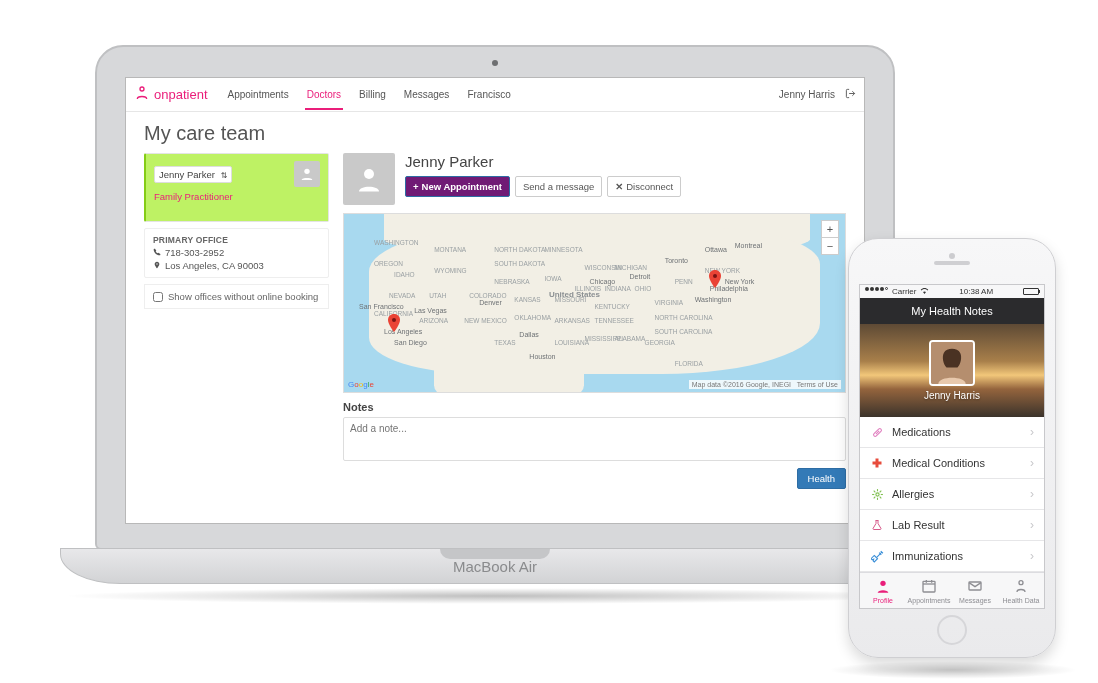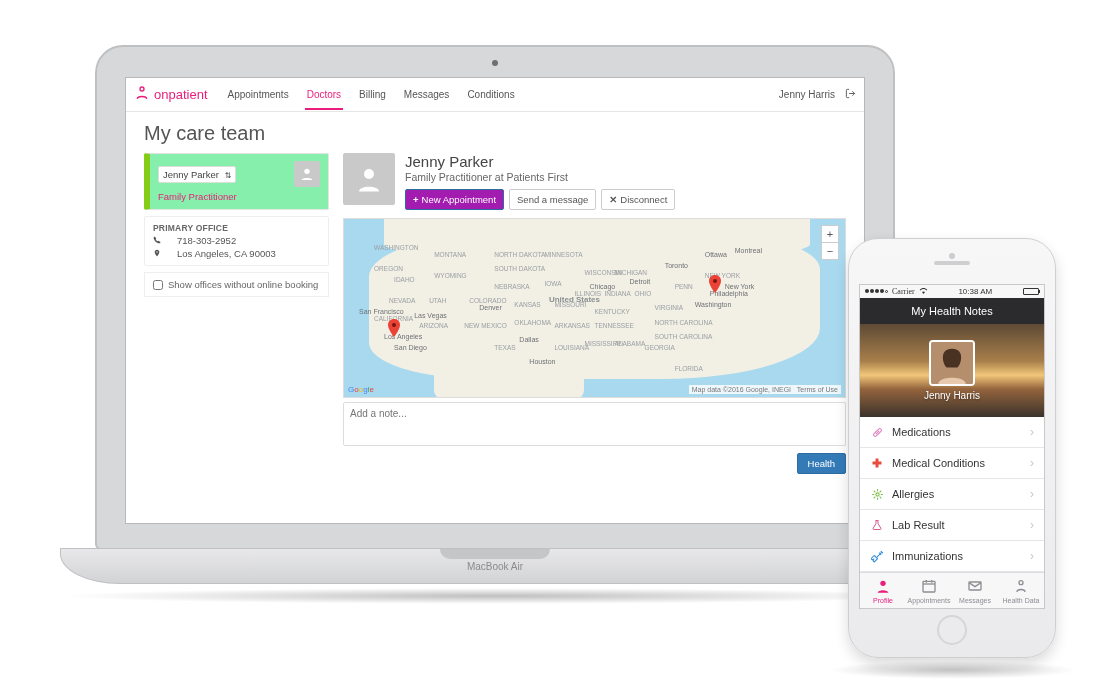--- a/index.html
+++ b/index.html
@@ -53,21 +53,21 @@
     position: relative;
     text-align: center;
   }
   .laptop-notch {
     position: absolute; top: 0; left: 50%; transform: translateX(-50%);
     width: 110px; height: 10px;
     background: #c5c6c8;
     border-radius: 0 0 10px 10px;
   }
   .laptop-brand {
-    font-size: 10px; color: #8a8b8d;
+    font-size: 15px; color: #8a8b8d;
     line-height: 36px;
   }
   .laptop-shadow {
     width: 870px; height: 16px;
     margin-top: 4px;
     background: radial-gradient(ellipse at center, rgba(0,0,0,.25), rgba(0,0,0,0) 70%);
   }
 
   
   .topnav {
@@ -86,42 +86,42 @@
 
   .page { padding: 10px 18px; display: flex; flex-direction: column; gap: 8px; }
   .page-title { font-size: 20px; font-weight: 300; color: #555; }
 
   .content-row { display: flex; gap: 14px; }
   .sidebar { width: 185px; }
   .card {
     border: 1px solid #e4e4e4; border-radius: 2px;
     padding: 7px 8px; background: #fff;
   }
-  .card.selected { border-left: 6px solid #84cc16; background: #86efac; }
+  .card.selected { border-left: 2px solid #84cc16; background: #bef264; }
   .provider-head { display:flex; align-items:center; gap:6px; margin-bottom:4px; }
   .provider-dd { font-size: 9.5px; color:#444; border:1px solid #ddd; border-radius:2px; padding:2px 4px; background:#fff; }
   .avatar-sm {
     margin-left:auto; width:26px; height:26px; background:#c9c9c9;
     border-radius:2px; display:flex; align-items:center; justify-content:center; color:#fff;
   }
-  .role-line { font-size: 9.5px; color: #ea1e7a; margin-bottom: 0; }
+  .role-line { font-size: 9.5px; color: #ea1e7a; margin-bottom: 12px; }
   .office-block { margin-top: 6px; padding: 6px 8px; border:1px solid #eee; border-radius:2px; background:#fff;}
   .office-label { font-size: 8.5px; font-weight: 600; color:#666; letter-spacing: .2px; }
-  .office-line { font-size: 9.5px; color:#555; display:flex; align-items:center; gap:16px; margin-top:2px;}
+  .office-line { font-size: 9.5px; color:#555; display:flex; align-items:center; gap:4px; margin-top:2px;}
   .checkbox-row { margin-top:6px; padding:6px 8px; border:1px solid #eee; background:#fff; display:flex; align-items:center; gap:5px; font-size:9.5px; color:#666; }
   .checkbox-row input { width:10px; height:10px; }
 
   .main { flex: 1; }
   .doc-header { display:flex; gap:10px; align-items:flex-start; }
   .avatar-lg { width:52px; height:52px; background:#c9c9c9; border-radius:2px; display:flex; align-items:center; justify-content:center; color:#fff; font-size:22px;}
   .doc-name { font-size: 15px; font-weight: 400; color:#444; }
   .doc-sub { font-size: 10.5px; color:#666; margin-top:1px; }
   .btn-row { display:flex; gap:5px; margin-top:6px; }
   .btn { font-size: 9.5px; padding: 4px 7px; border-radius:2px; border:1px solid #ccc; background:#fff; color:#555; cursor:pointer; display:flex; align-items:center; gap:3px;}
-  .btn.primary { background:#a21caf; border-color:#2e6da4; color:#fff; }
+  .btn.primary { background:#701a75; border-color:#2e6da4; color:#fff;font-weight:bold; }
   .btn.primary::before { content:"+"; font-weight:600; }
   .btn .x { font-weight:600; }
 
   .map {
     margin-top:8px; width:100%; height:180px;
     border:1px solid #ddd; position:relative; overflow:hidden;
     background:#a8d9ef;
   }
   .map-land { position:absolute; inset:0; }
   .land-shape {
@@ -175,21 +175,21 @@
     background:#efeff4;
     border:1px solid #c8c8cb;
     display:flex; flex-direction:column;
     overflow:hidden;
     font-size:10px;
   }
   .statusbar {
     height:15px; background:#f7f7f8; display:flex; align-items:center; justify-content:space-between;
     padding:0 5px; font-size:8px; color:#333;
   }
-  .statusbar .sig { display:flex; align-items:center; gap:1px;font-family:Liberation Serif, serif;}
+  .statusbar .sig { display:flex; align-items:flex-start; gap:1px;}
   .dot { width:4px; height:4px; border-radius:50%; background:#333;}
   .dot.empty { background:transparent; border:1px solid #333; width:3px; height:3px;}
   .battery { width:16px; height:7px; border:1px solid #333; border-radius:1px; position:relative;}
   .battery::after{content:""; position:absolute; right:-2px; top:1.5px; width:1.5px; height:3px; background:#333;}
   .battery-fill{ width:70%; height:100%; background:#333;}
   .app-header { background:#2b2b2d; color:#fff; text-align:center; padding:7px 0; font-size:11px; font-weight:500;}
   .hero {
     height:110px;
     background: linear-gradient(180deg,#5e4a35 0%,#a87f4a 40%,#f2c77a 55%,#94643d 70%,#3b332b 100%);
     display:flex; flex-direction:column; align-items:center; justify-content:center;
@@ -238,21 +238,21 @@
                 <path d="M5 21c0-5 14-5 14 0"></path>
               </svg>
           </span>
           <span class="brand-name">onpatient</span>
         </div>
         <div class="nav-tabs">
           <div class="nav-tab">Appointments</div>
           <div class="nav-tab active">Doctors</div>
           <div class="nav-tab">Billing</div>
           <div class="nav-tab">Messages</div>
-          <div class="nav-tab">Conditions</div>
+          <div class="nav-tab">Francisco</div>
         </div>
         <div class="nav-right">
           <span>Jenny Harris</span>
           <span>
             <svg width="11" height="11" viewBox="0 0 24 24" fill="none" stroke="#555" stroke-width="2">
                 <path d="M9 21H5a2 2 0 0 1-2-2V5a2 2 0 0 1 2-2h4"></path>
                 <polyline points="16 17 21 12 16 7"></polyline>
                 <line x1="21" y1="12" x2="9" y2="12"></line>
               </svg>
           </span>
@@ -307,21 +307,20 @@
           <div class="main">
             <div class="doc-header">
               <div class="avatar-lg">
                 <svg width="30" height="30" viewBox="0 0 24 24" fill="#fff">
                     <circle cx="12" cy="8" r="4"></circle>
                     <path d="M4 22c0-5 16-5 16 0z"></path>
                   </svg>
               </div>
               <div>
                 <div class="doc-name">Jenny Parker</div>
-                <div class="doc-sub">Family Practitioner at Patients First</div>
                 <div class="btn-row">
                   <button class="btn primary">
                       <span>New Appointment</span>
                     </button>
                   <button class="btn">Send a message</button>
                   <button class="btn">
                       <span class="x">✕</span>
                       <span>Disconnect</span>
                     </button>
                 </div>
@@ -413,20 +412,21 @@
                 <span class="g1">G</span><span class="g2">o</span><span class="g3">o</span><span class="g4">g</span><span class="g5">l</span><span class="g6">e</span>
               </div>
               <div class="map-attr">
                 <span>Map data ©2016 Google, INEGI</span>
                 &nbsp;
                 <span>Terms of Use</span>
               </div>
             </div>
 
             
+            <div class="notes-label">Notes</div>
             <textarea class="notes-area" placeholder="Add a note..." style=""></textarea>
             <div class="submit-row">
               <button class="btn submit">Health</button>
             </div>
           </div>
 
         </div>
       </div>
 
     </div>

